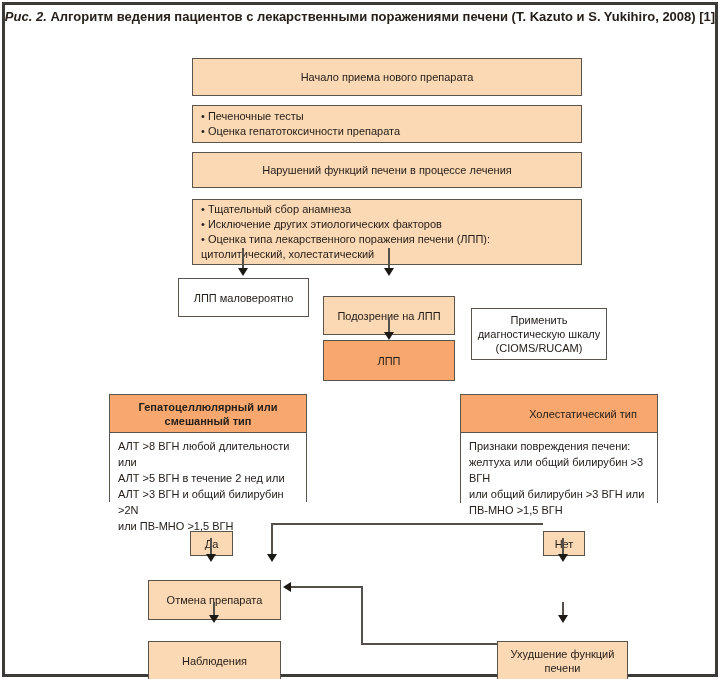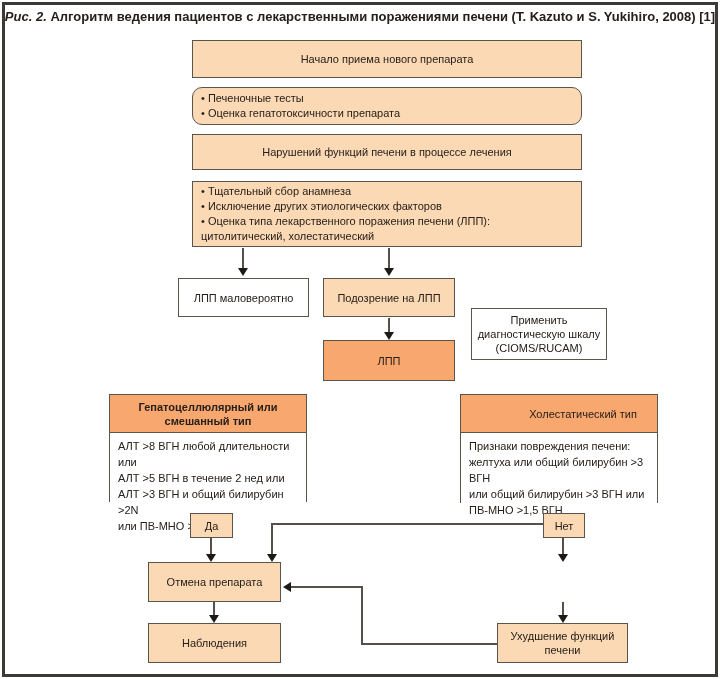--- a/index.html
+++ b/index.html
@@ -13,21 +13,21 @@
   }
   html,body{margin:0;padding:0;background:#fff;}
   .canvas{
     position:relative;width:720px;height:679px;background:#ffffff;
     font-family:"Liberation Sans",sans-serif;color:var(--txt);overflow:hidden;
   }
   .frame{position:absolute;left:2px;top:2px;right:2px;bottom:2px;border:3px solid var(--frame);}
   .caption{position:absolute;left:0;top:9px;width:100%;text-align:center;font-size:13px;font-weight:bold;}
   .caption .prefix{font-style:italic;}
   .box{position:absolute;box-sizing:border-box;border:1.5px solid var(--bdr);font-size:11px;line-height:14px;}
-  .light{background:var(--light);}
+  .light{background:var(--light);margin-top:18px;}
   .dark{background:var(--dark);}
   .white{background:#ffffff;}
   .center{display:flex;align-items:center;justify-content:center;text-align:center;}
   .bullets{padding:5px 8px;display:flex;flex-direction:column;justify-content:center;}
   .bullets div{line-height:15px;}
   .typebox{position:absolute;box-sizing:border-box;border:1.5px solid var(--bdr);font-size:11px;}
   .typebox .hd{background:var(--dark);border-bottom:1.5px solid var(--bdr);display:flex;align-items:center;justify-content:center;text-align:center;line-height:14px;}
   .typebox .bd{background:#fff;padding:5px 8px;}
   .typebox .bd div{line-height:16px;}
   .vline,.hline{position:absolute;background:var(--line);}
@@ -44,21 +44,21 @@
 
   <div class="caption">
     <span class="prefix">Рис. 2.</span>
     <span>Алгоритм ведения пациентов с лекарственными поражениями печени (T. Kazuto и S. Yukihiro, 2008) [1]</span>
   </div>
 
   <div class="box light center" style="left:192px;top:40px;width:390px;height:38px;">
     <span>Начало приема нового препарата</span>
   </div>
 
-  <div class="box light bullets" style="left:192px;top:87px;width:390px;height:38px;border-radius:10px;">
+  <div class="box light bullets" style="left:192px;top:87px;width:390px;height:38px;">
     <div>• Печеночные тесты</div>
     <div>• Оценка гепатотоксичности препарата</div>
   </div>
 
   <div class="box light center" style="left:192px;top:134px;width:390px;height:36px;">
     <span>Нарушений функций печени в процессе лечения</span>
   </div>
 
   <div class="box light bullets" style="left:192px;top:181px;width:390px;height:66px;">
     <div>• Тщательный сбор анамнеза</div>

